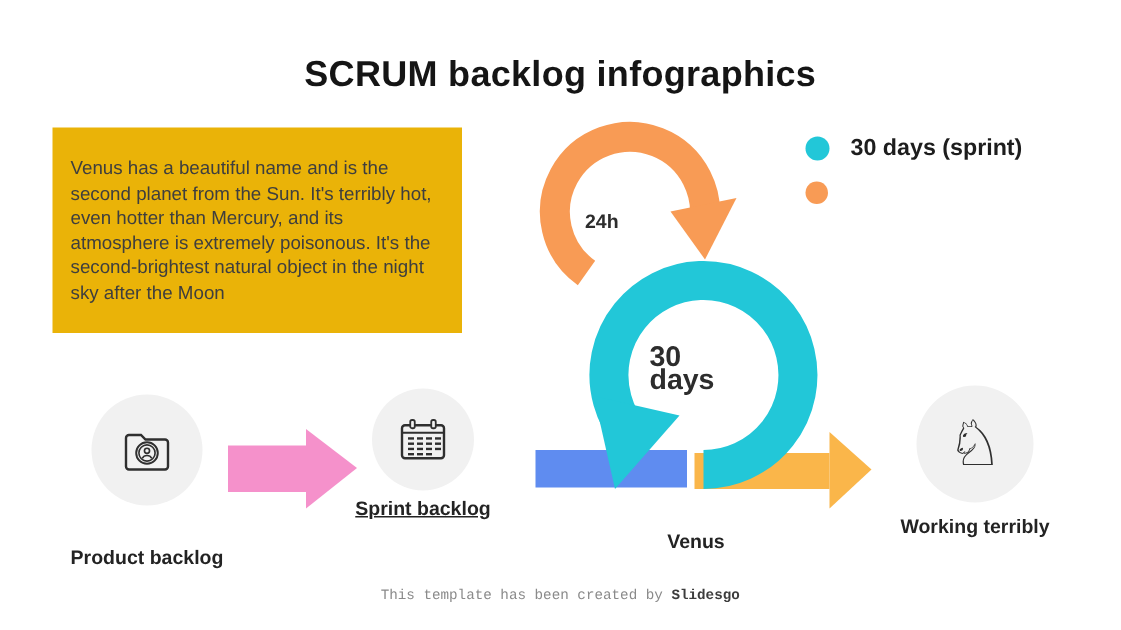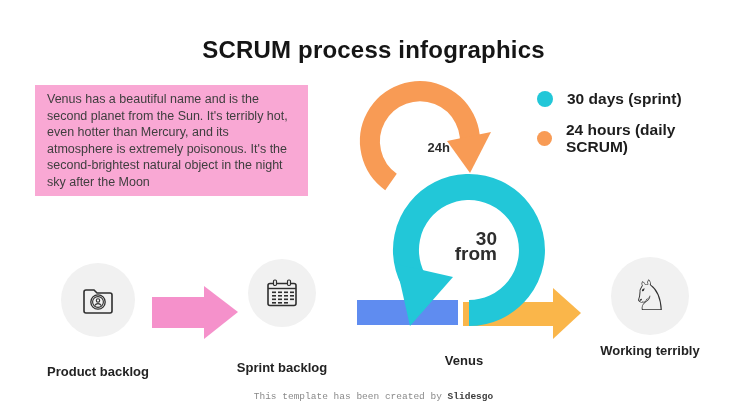--- a/index.html
+++ b/index.html
@@ -7,59 +7,59 @@
     width:747px;height:420px;position:relative;overflow:hidden;
     background:#ffffff;
     font-family:"Liberation Sans","DejaVu Sans",sans-serif;
   }
   .title{
     position:absolute;top:36px;left:0;right:0;text-align:center;
     font-size:24px;font-weight:bold;color:#151515;letter-spacing:.2px;
   }
   .intro{
     position:absolute;left:35px;top:85px;width:249px;
-    background:#f9a8d4;padding:6px 12px;
+    background:#eab308;padding:19px 12px;
     font-size:12.5px;line-height:16.5px;color:#3e3e3e;
   }
   .diagram-svg{position:absolute;left:0;top:0;}
-  .ring-label{position:absolute;font-weight:bold;color:#2d2d2d;text-align:right;}
+  .ring-label{position:absolute;font-weight:bold;color:#2d2d2d;text-align:left;}
   .label-24h{left:390px;top:140px;width:60px;font-size:13px;}
   .label-30d{left:433px;top:231px;width:64px;font-size:19px;line-height:15px;}
   .legend{position:absolute;left:537px;top:90px;}
   .legend-item{display:flex;align-items:center;margin-bottom:14px;}
   .legend-dot{width:16px;height:16px;border-radius:50%;margin-right:14px;flex:0 0 auto;}
   .dot-teal{background:#22C7D8;}
   .dot-orange{background:#F89B55;width:15px;height:15px;}
   .legend-label{font-size:15.5px;font-weight:bold;color:#1d1d1d;line-height:17px;width:152px;}
   .stage-circle{
     position:absolute;border-radius:50%;background:#F1F1F1;
     display:flex;align-items:center;justify-content:center;
   }
   .circle-product{left:61px;top:263px;width:74px;height:74px;}
   .circle-sprintbacklog{left:248px;top:259px;width:68px;height:68px;}
   .circle-working{left:611px;top:257px;width:78px;height:78px;}
   .stage-label{
     position:absolute;font-size:13px;font-weight:bold;color:#232323;
     text-align:center;line-height:15px;
   }
   .label-product{left:38px;top:364px;width:120px;}
-  .label-sprintbacklog{left:222px;top:360px;width:120px;}
+  .label-sprintbacklog{left:222px;top:331px;width:120px;text-decoration:underline;}
   .label-sprint{left:424px;top:353px;width:80px;}
   .label-working{left:600px;top:343px;width:100px;}
   .knight-glyph{font-size:42px;line-height:42px;color:#2f2f2f;font-family:"DejaVu Sans",sans-serif;}
   .footer{
     position:absolute;left:0;right:0;top:391px;text-align:center;
     font-size:9.5px;color:#8a8a8a;font-family:Liberation Mono, monospace;
   }
   .footer b{color:#3c3c3c;}
 </style>
 </head>
 <body>
 
-<div class="title">SCRUM process infographics</div>
+<div class="title">SCRUM backlog infographics</div>
 
 <div class="intro">Venus has a beautiful name and is the second planet from the Sun. It's terribly hot, even hotter than Mercury, and its atmosphere is extremely poisonous. It's the second-brightest natural object in the night sky after the Moon</div>
 
 <svg class="diagram-svg" width="747" height="420" viewBox="0 0 747 420">
 
   <path d="M 391 182 A 50 50 0 1 1 468.3 153.9" fill="none" stroke-width="20" stroke-linecap="butt" stroke="#F89B55"></path>
   <polygon points="447,141 491,132 470,173" fill="#F89B55"></polygon>
 
   <rect x="357" y="300" width="101" height="25" fill="#5F8CF0"></rect>
 
@@ -69,31 +69,30 @@
   <path d="M 469 313 A 63 63 0 1 0 420.7 290.5" fill="none" stroke-width="26" stroke-linecap="butt" stroke="#22C7D8"></path>
   <polygon points="396,264 453,277 410,326" fill="#22C7D8"></polygon>
 
   <rect x="152" y="297" width="52" height="31" fill="#F591CB"></rect>
   <polygon points="204,286 204,339 238,312" fill="#F591CB"></polygon>
 </svg>
 
 <div class="ring-label label-24h">24h</div>
 <div class="ring-label label-30d">
   <div>30</div>
-  <div>from</div>
+  <div>days</div>
 </div>
 
 <div class="legend">
   <div class="legend-item">
     <span class="legend-dot dot-teal"></span>
     <span class="legend-label">30 days (sprint)</span>
   </div>
   <div class="legend-item">
     <span class="legend-dot dot-orange"></span>
-    <span class="legend-label">24 hours (daily SCRUM)</span>
   </div>
 </div>
 
 <div class="stage-circle circle-product">
   <svg width="38" height="34" viewBox="0 0 38 34">
     <path d="M5 9 a2 2 0 0 1 2 -2 h8 l3 3 h13 a2 2 0 0 1 2 2 v16 a2 2 0 0 1 -2 2 h-24 a2 2 0 0 1 -2 -2 z" fill="none" stroke="#2f2f2f" stroke-width="1.6"></path>
     <circle cx="19" cy="19" r="7.2" fill="none" stroke="#2f2f2f" stroke-width="1.3"></circle>
     <circle cx="19" cy="19" r="5.4" fill="none" stroke="#2f2f2f" stroke-width="1.1"></circle>
     <circle cx="19" cy="17.5" r="1.7" fill="none" stroke="#2f2f2f" stroke-width="1.1"></circle>
     <path d="M15.8 22.6 a3.6 3.6 0 0 1 6.4 0" fill="none" stroke="#2f2f2f" stroke-width="1.1"></path>

